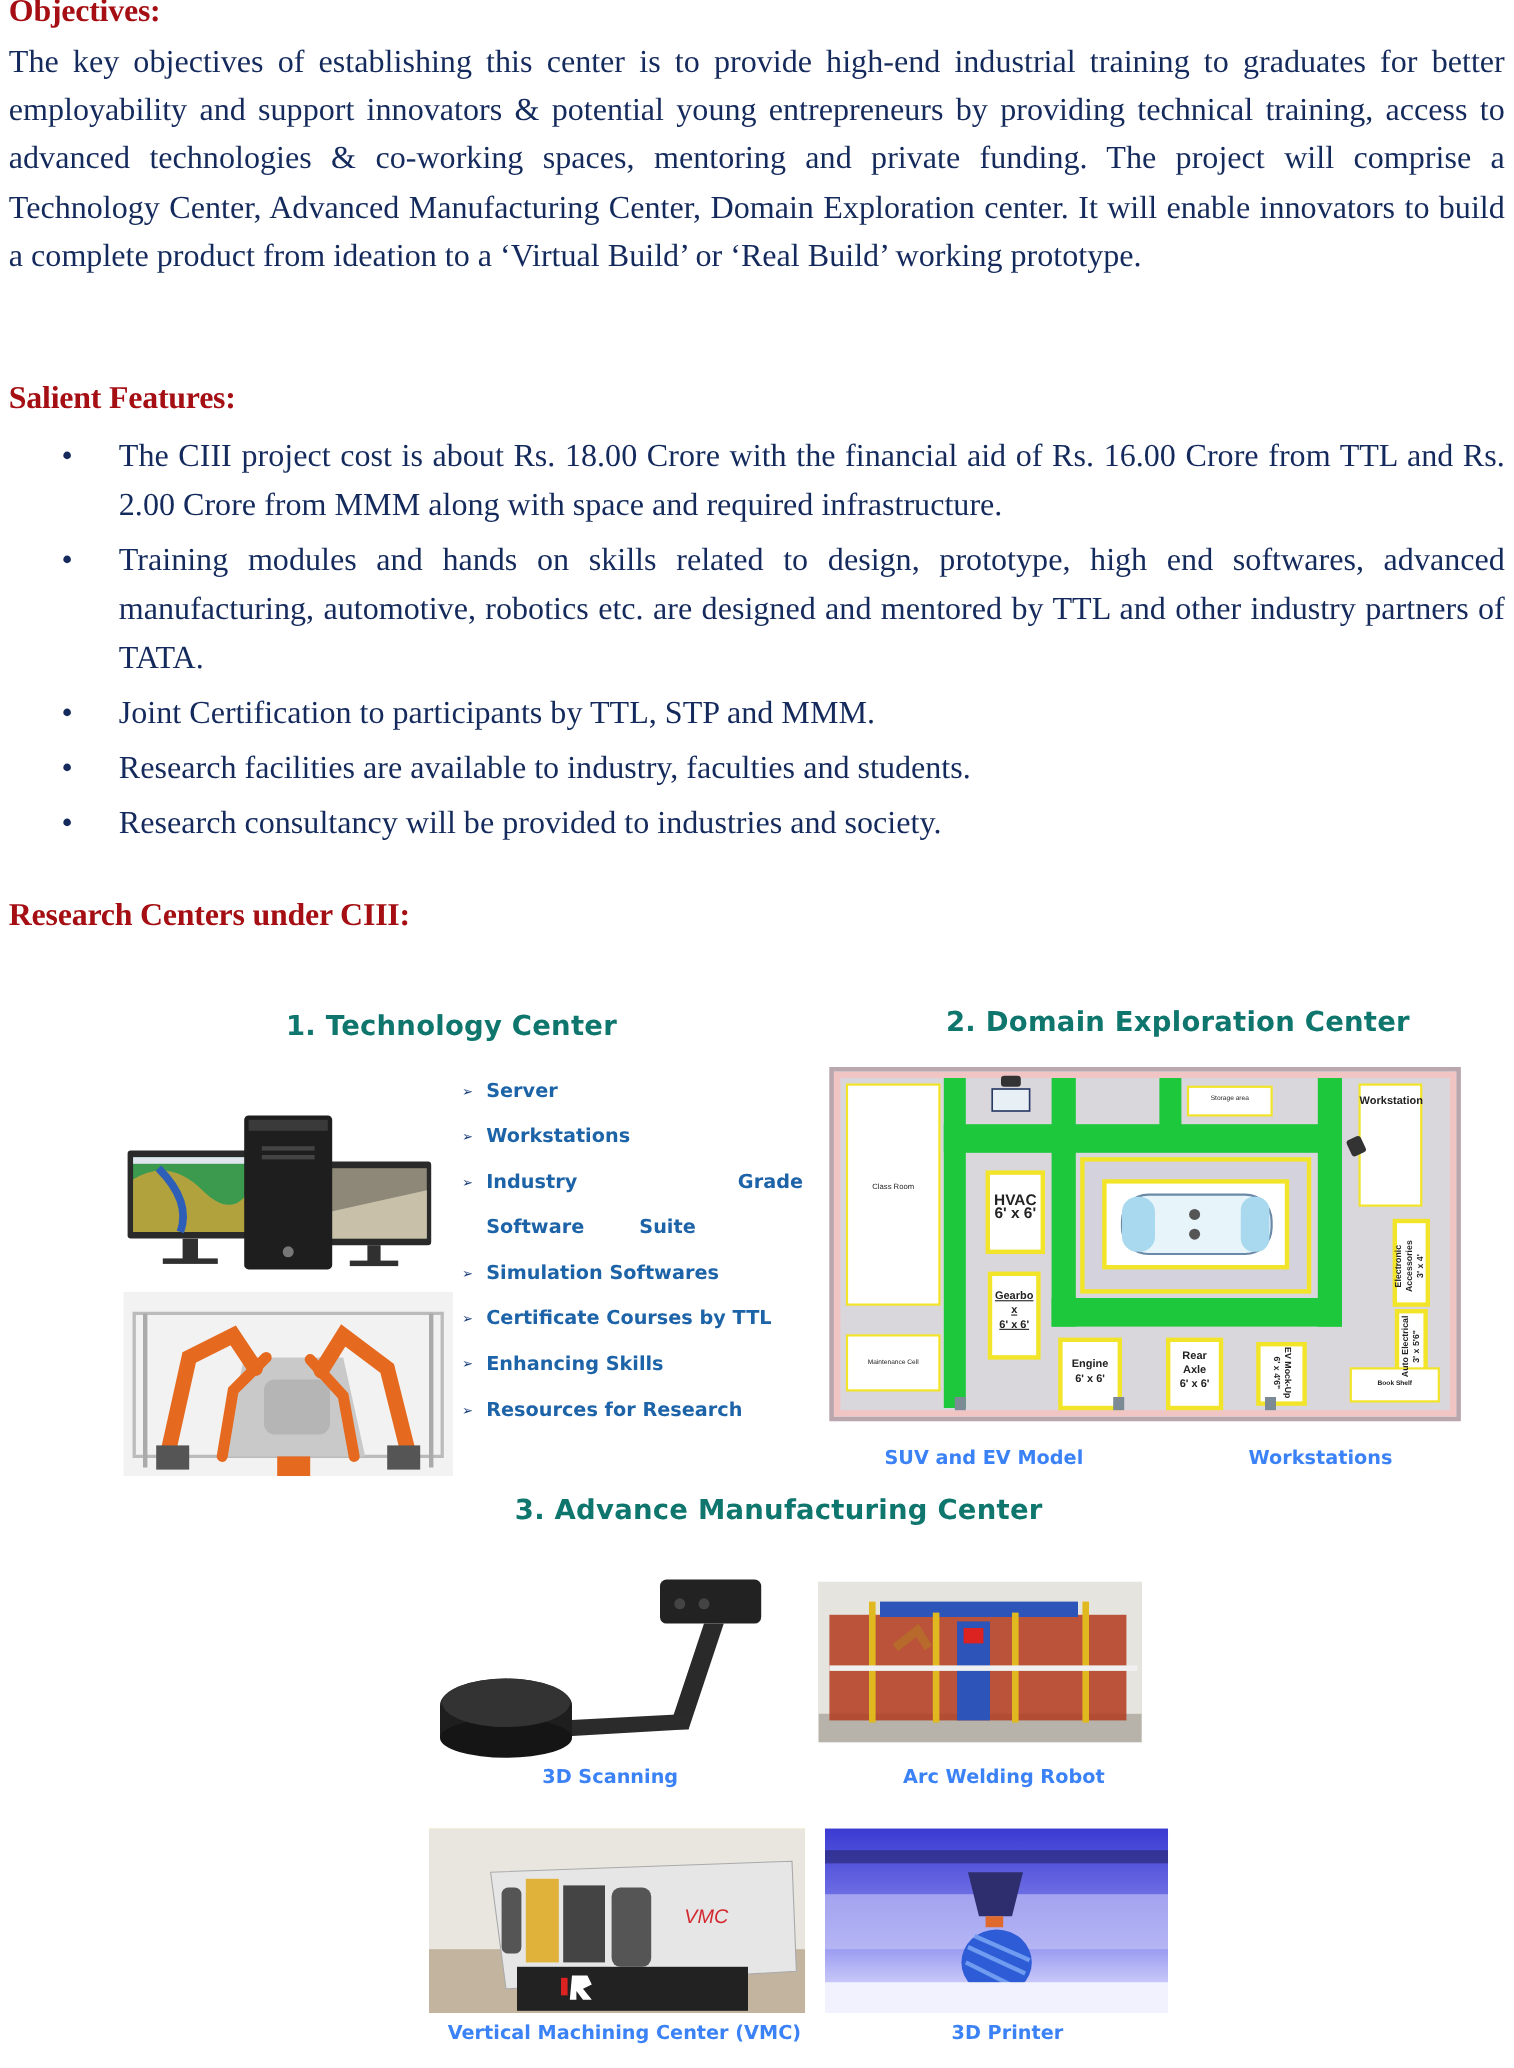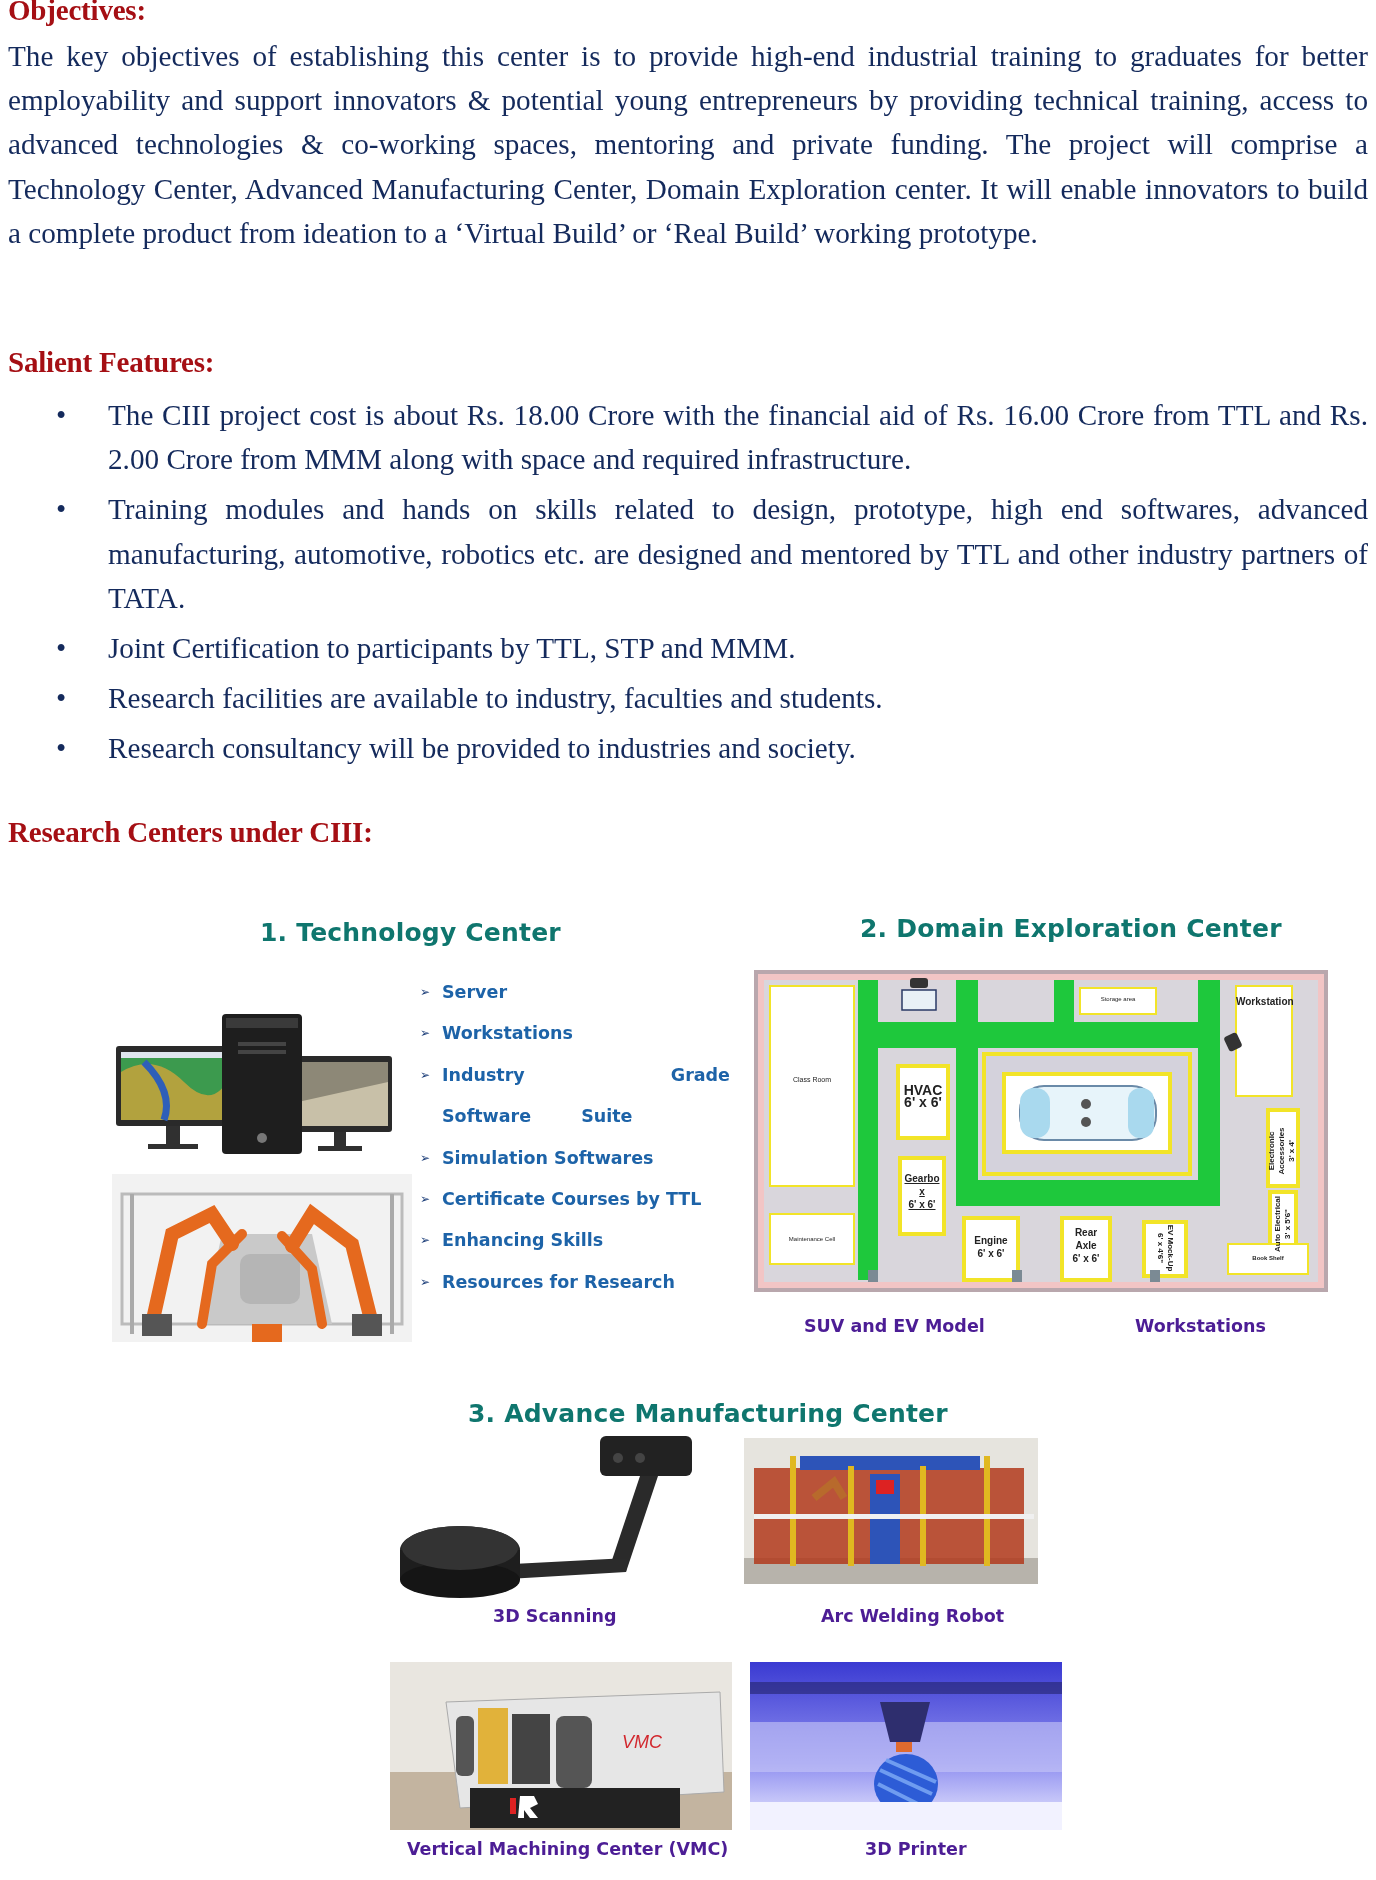--- a/index.html
+++ b/index.html
@@ -9,21 +9,21 @@
   .heading { position: absolute; left: 8px; color: #a50f14; font-weight: bold; font-size: 29px; letter-spacing: -0.2px; }
   .para { position: absolute; left: 8px; width: 1360px; color: #142a5c; font-size: 29.2px; line-height: 44.2px; text-align: justify; text-align-last: left; }
   .bullets { position: absolute; left: 0; width: 1368px; margin: 0; padding: 0; list-style: none; color: #142a5c; font-size: 29.2px; line-height: 44.2px; }
   .bullets li { position: relative; padding-left: 108px; text-align: justify; margin-bottom: 6px; }
   .bullets li .dot { position: absolute; left: 56px; top: 0; }
   .bullets li .btext { display: block; }
   .ctitle { position: absolute; color: #0f766e; font-weight: bold; font-size: 25px; white-space: nowrap; letter-spacing: 0.2px; }
   .tlist { position: absolute; left: 420px; top: 972px; width: 310px; margin: 0; padding: 0; list-style: none; color: #1d63a8; font-weight: bold; font-size: 17.5px; }
   .tlist li { position: relative; padding-left: 22px; line-height: 41.4px; text-align: justify; }
   .tlist li .arr { position: absolute; left: 0; top: 0; font-size: 12px; color: #1d3f7a; }
-  .caption { position: absolute; color: #4c1d95; font-weight: bold; font-size: 17.5px; white-space: nowrap; }
+  .caption { position: absolute; color: #3b82f6; font-weight: bold; font-size: 17.5px; white-space: nowrap; }
   .img { position: absolute; overflow: hidden; }
   .fp-label { position: absolute; font-family: "Liberation Sans", sans-serif; color: #222; text-align: center; font-weight: bold; }
 </style>
 </head>
 <body>
 
 <div class="heading serif" style="top:-6px;">Objectives:</div>
 <div class="para serif" style="top:34px;">The key objectives of establishing this center is to provide high-end industrial training to graduates for better employability and support innovators &amp; potential young entrepreneurs by providing technical training, access to advanced technologies &amp; co-working spaces, mentoring and private funding. The project will comprise a Technology Center, Advanced Manufacturing Center, Domain Exploration center. It will enable innovators to build a complete product from ideation to a ‘Virtual Build’ or ‘Real Build’ working prototype.</div>
 
 <div class="heading serif" style="top:346px;">Salient Features:</div>
@@ -199,21 +199,21 @@
   <div class="fp-label" style="left:492px; top:240px; width:66px; font-size:8px; line-height:10px; transform:rotate(-90deg);">
     <div>Auto Electrical</div>
     <div>3' x 5'6"</div>
   </div>
   <div class="fp-label" style="left:470px; top:281px; width:80px; font-size:6px;">Book Shelf</div>
 </div>
 
 <div class="caption sans" style="left:804px; top:1316px;">SUV and EV Model</div>
 <div class="caption sans" style="left:1135px; top:1316px;">Workstations</div>
 
-<div class="ctitle sans" style="left:468px; top:1358px;margin-top:41px;">3. Advance Manufacturing Center</div>
+<div class="ctitle sans" style="left:468px; top:1358px;">3. Advance Manufacturing Center</div>
 
 <div class="img" style="left:396px; top:1432px; width:316px; height:168px;">
   <svg width="316" height="168" viewBox="0 0 316 168">
     <rect x="204" y="4" width="92" height="40" rx="6" fill="#222"></rect>
     <circle cx="222" cy="26" r="5" fill="#444"></circle>
     <circle cx="244" cy="26" r="5" fill="#444"></circle>
     <path d="M244 44 L262 44 L230 140 L212 140 Z" fill="#2a2a2a"></path>
     <path d="M60 150 L230 140 L232 126 L80 134 Z" fill="#2b2b2b"></path>
     <ellipse cx="64" cy="118" rx="60" ry="24" fill="#2a2a2a"></ellipse>
     <rect x="4" y="118" width="120" height="30" fill="#1e1e1e"></rect>

